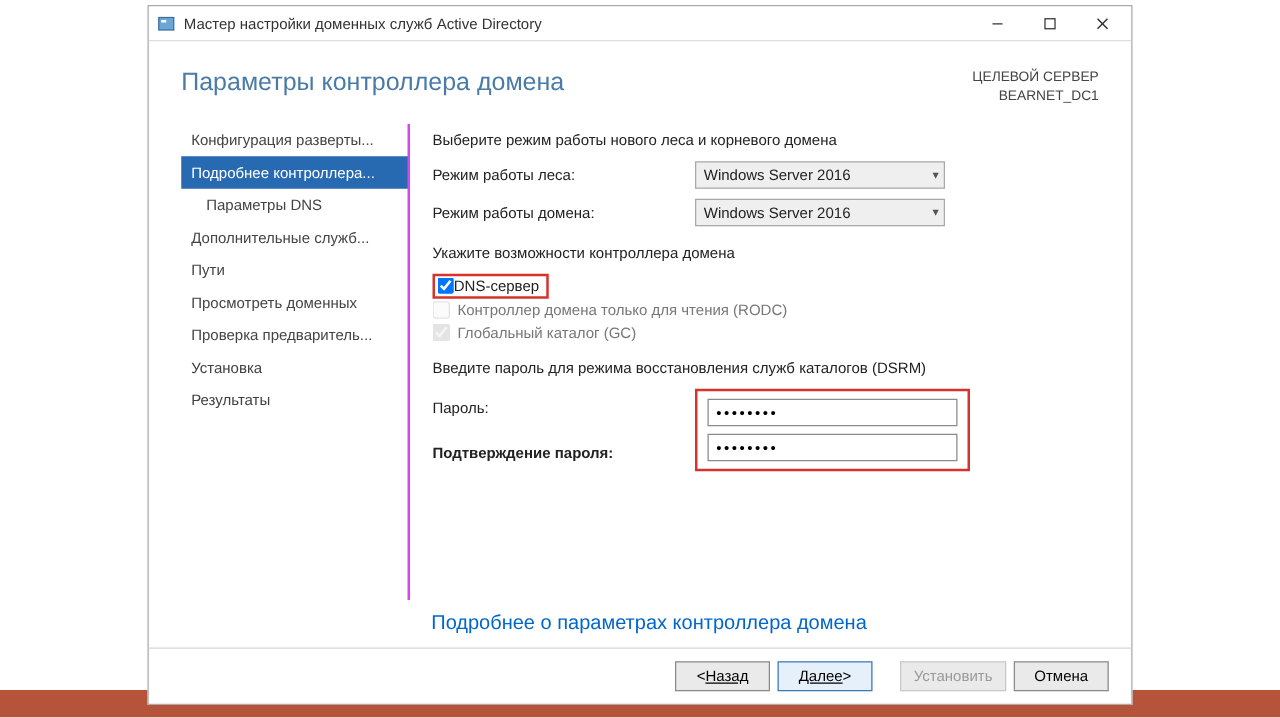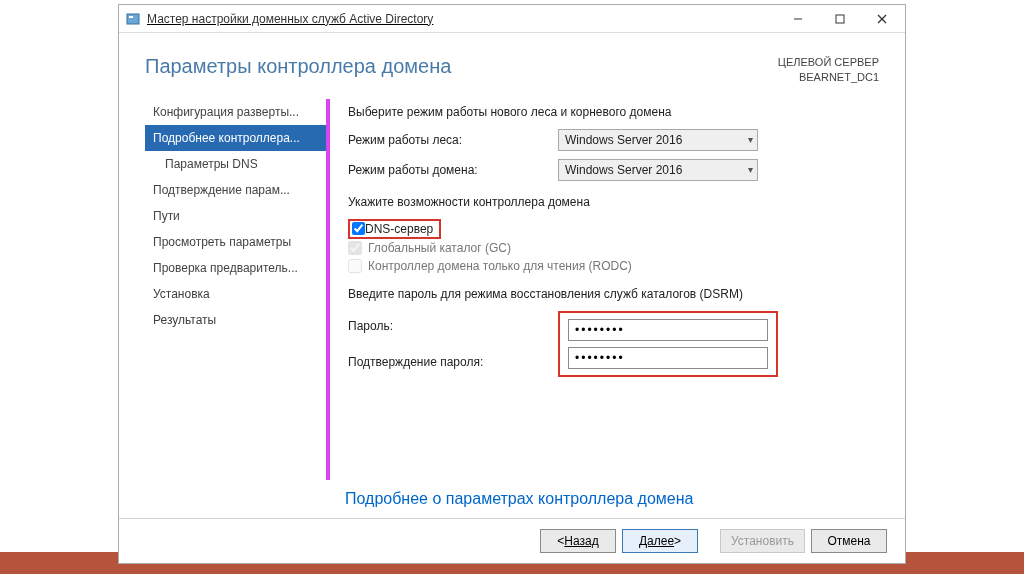--- a/index.html
+++ b/index.html
@@ -1,20 +1,20 @@
 <!DOCTYPE html>
 <html><head>
   <meta charset="utf-8">
   <style>
     * { box-sizing: border-box; margin: 0; padding: 0; }
     body { font-family: "Segoe UI", Tahoma, sans-serif; font-size: 12px; background: #fff; color: #000; }
     .window { width: 1024px; height: 574px; position: relative; background: #fff; }
     .bg-bar { position: absolute; left: 0; right: 0; bottom: 0; height: 22px; background: #b5543a; }
     .wizard { position: absolute; left: 118px; top: 4px; width: 788px; height: 560px; background: #fff; border: 1px solid #aaa; display: flex; flex-direction: column; }
-    .titlebar { height: 28px; display: flex; align-items: center; padding: 0 2px 0 6px; border-bottom: 1px solid #ddd; text-decoration: underline; }
+    .titlebar { height: 28px; display: flex; align-items: center; padding: 0 2px 0 6px; border-bottom: 1px solid #ddd; }
     .titlebar .app-icon { width: 16px; height: 16px; margin-right: 6px; display: inline-flex; align-items: center; justify-content: center; }
     .titlebar .title-text { flex: 1; font-size: 12px; color: #333; }
     .win-controls { display: flex; }
     .win-btn { width: 42px; height: 26px; display: flex; align-items: center; justify-content: center; font-size: 12px; color: #333; cursor: pointer; }
 
     .header-area { padding: 22px 26px 14px 26px; display: flex; justify-content: space-between; align-items: flex-start; gap: 36px; }
     .page-title { font-size: 20px; color: #4a7ba8; font-weight: 400; }
     .target-box { text-align: right; font-size: 11px; color: #444; line-height: 1.35; }
 
     .body-area { flex: 1; display: flex; padding: 0 0 0 26px; overflow: hidden; }
@@ -47,21 +47,21 @@
 
     .bottom-link-area { padding: 10px 26px; margin-left: 200px; }
     .link { color: #0066cc; font-size: 16px; cursor: pointer; }
 
     .footer { border-top: 1px solid #d5d5d5; padding: 10px 18px; display: flex; justify-content: flex-end; gap: 6px; }
     .btn { min-width: 76px; height: 24px; border: 1px solid #8a8a8a; background: #eaeaea; font-size: 12px; display: inline-flex; align-items: center; justify-content: center; cursor: pointer; padding: 0 10px; }
     .btn.primary { border: 1px solid #3c78b5; background: #e6f0fa; }
     .btn.disabled { color: #9a9a9a; border-color: #c9c9c9; cursor: default; }
     .btn u { text-decoration: underline; }
 
-    .splitline { border-left: 4px solid #d946ef; margin-left: -1px; }
+    .splitline { border-left: 2px solid #d946ef; margin-left: -1px; }
   </style>
 </head>
 <body>
 
 <div class="window">
   <div class="bg-bar"></div>
 
   <div class="wizard">
 
     <div class="titlebar">
@@ -99,23 +99,23 @@
         <div>BEARNET_DC1</div>
       </div>
     </div>
 
     <div class="body-area">
 
       <div class="sidebar">
         <div class="side-item"><span>Конфигурация разверты...</span></div>
         <div class="side-item selected"><span>Подробнее контроллера...</span></div>
         <div class="side-item indent"><span>Параметры DNS</span></div>
-        <div class="side-item"><span>Подтверждение парам...</span></div>
+        <div class="side-item"><span>Дополнительные служб...</span></div>
         <div class="side-item"><span>Пути</span></div>
-        <div class="side-item"><span>Просмотреть параметры</span></div>
+        <div class="side-item"><span>Просмотреть доменных</span></div>
         <div class="side-item"><span>Проверка предваритель...</span></div>
         <div class="side-item disabled"><span>Установка</span></div>
         <div class="side-item disabled"><span>Результаты</span></div>
       </div>
 
       <div class="content splitline">
         <div class="section-text">Выберите режим работы нового леса и корневого домена</div>
 
         <div class="row">
           <span class="lbl">Режим работы леса:</span>
@@ -135,37 +135,37 @@
 
         <div class="section-text" style="margin-top:14px;">Укажите возможности контроллера домена</div>
 
         <div style="margin-bottom:2px;">
           <span class="highlight-dns">
             <input type="checkbox" checked="" style="">
             <span>DNS-сервер</span>
           </span>
         </div>
         <div class="cb-row disabled">
+          <input type="checkbox" disabled="" style="">
+          <span>Контроллер домена только для чтения (RODC)</span>
+        </div>
+        <div class="cb-row disabled">
           <input type="checkbox" checked="" disabled="" style="">
           <span>Глобальный каталог (GC)</span>
-        </div>
-        <div class="cb-row disabled">
-          <input type="checkbox" disabled="" style="">
-          <span>Контроллер домена только для чтения (RODC)</span>
         </div>
 
         <div class="pw-block">
           <div class="section-text">Введите пароль для режима восстановления служб каталогов (DSRM)</div>
 
           <div style="display:flex; align-items:flex-start;">
             <div style="width:210px;">
               <div class="pw-row" style="height:30px;">
                 <span class="plbl">Пароль:</span>
               </div>
-              <div class="pw-row" style="height:30px;">
+              <div class="pw-row" style="height:30px;font-weight:bold;">
                 <span class="plbl">Подтверждение пароля:</span>
               </div>
             </div>
             <div class="pw-highlight">
               <div class="pw-row">
                 <input type="password" class="pw-input" value="••••••••" style="">
               </div>
               <div class="pw-row">
                 <input type="password" class="pw-input" value="••••••••" style="">
               </div>

